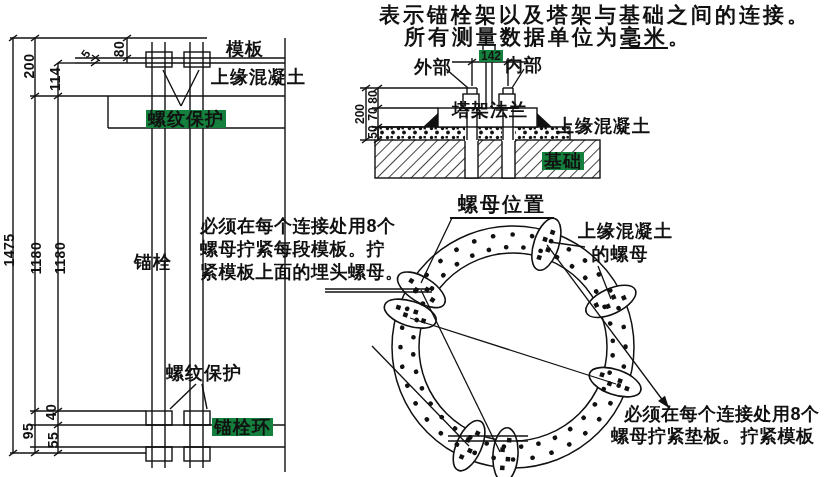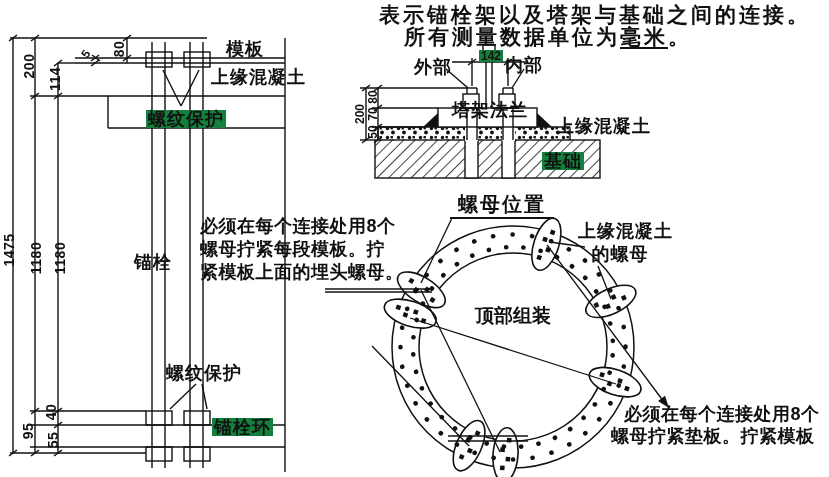--- a/index.html
+++ b/index.html
@@ -252,17 +252,16 @@
   <div class="t dim rot" style="left:51px;top:412px;">40</div>
   <div class="t dim rot" style="left:53px;top:440px;">55</div>
 
   <div class="t blk" style="left:200px;top:217px;">必须在每个连接处用8个</div>
   <div class="t blk" style="left:200px;top:240px;">螺母拧紧每段模板。拧</div>
   <div class="t title-ul" style="left:450px;top:194px;font-size:20px;letter-spacing:2px;">螺母位置</div>
 
   <div class="t blk" style="left:200px;top:263px;">紧模板上面的埋头螺母。</div>
   <div class="t lbl c" style="left:578px;top:222px;width:84px;">上缘混凝土</div>
   <div class="t lbl c" style="left:578px;top:245px;width:84px;">的螺母</div>
-  <div class="t c" style="left:440px;top:306px;width:146px;font-size:19px;">顶部组装</div>
 
   <div class="t blk" style="left:624px;top:405px;">必须在每个连接处用8个</div>
   <div class="t blk" style="left:611px;top:427px;">螺母拧紧垫板。拧紧模板</div>
 </div>
 
 </body></html>

